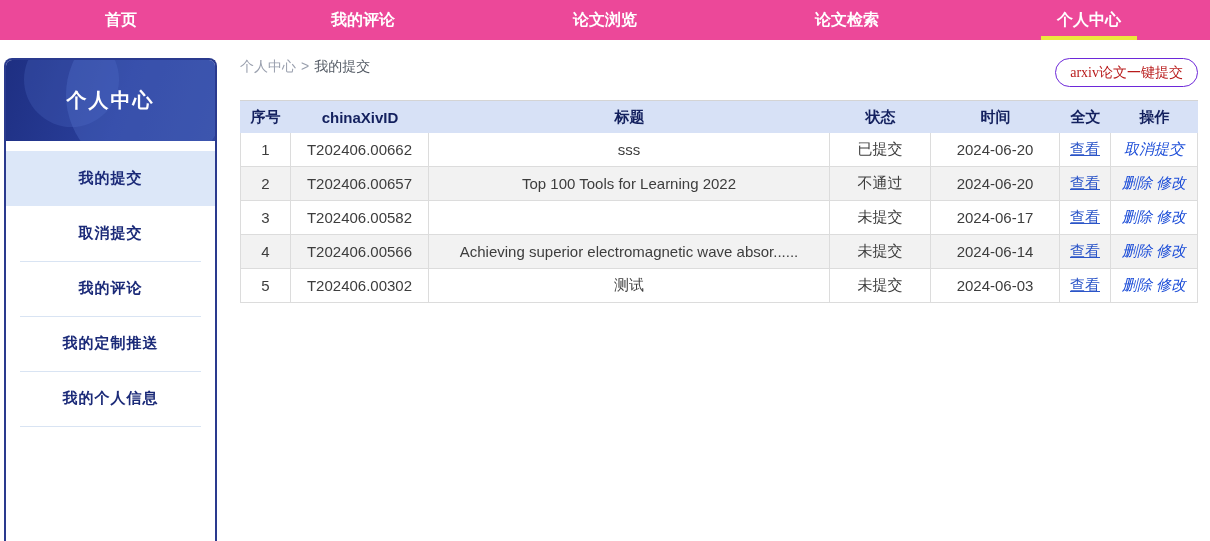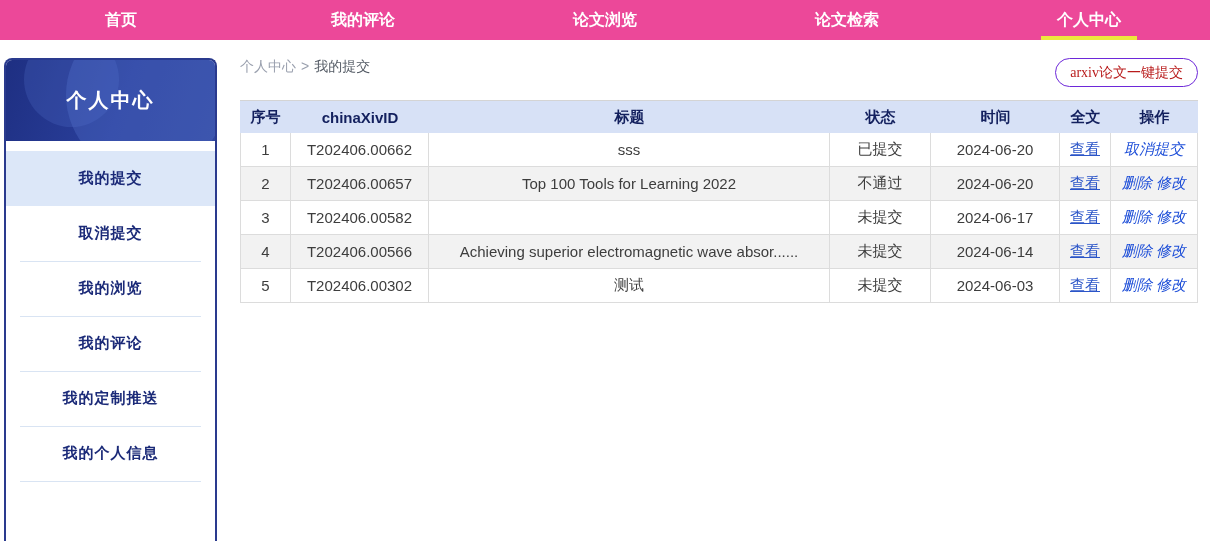--- a/index.html
+++ b/index.html
@@ -92,21 +92,20 @@
 
   <div class="sidebar">
     <div class="sidebar-header">
       <div class="circle1"></div>
       <div class="circle2"></div>
       <div class="sidebar-title">个人中心</div>
     </div>
     <div class="sidebar-list">
       <div class="side-item active">我的提交</div>
       <div class="side-item">取消提交</div>
-      <div class="side-item">我的浏览</div>
       <div class="side-item">我的评论</div>
       <div class="side-item">我的定制推送</div>
       <div class="side-item">我的个人信息</div>
       <div class="side-ghost"></div>
     </div>
   </div>
 
   <div class="content">
     <div class="content-top">
       <div class="breadcrumb">

